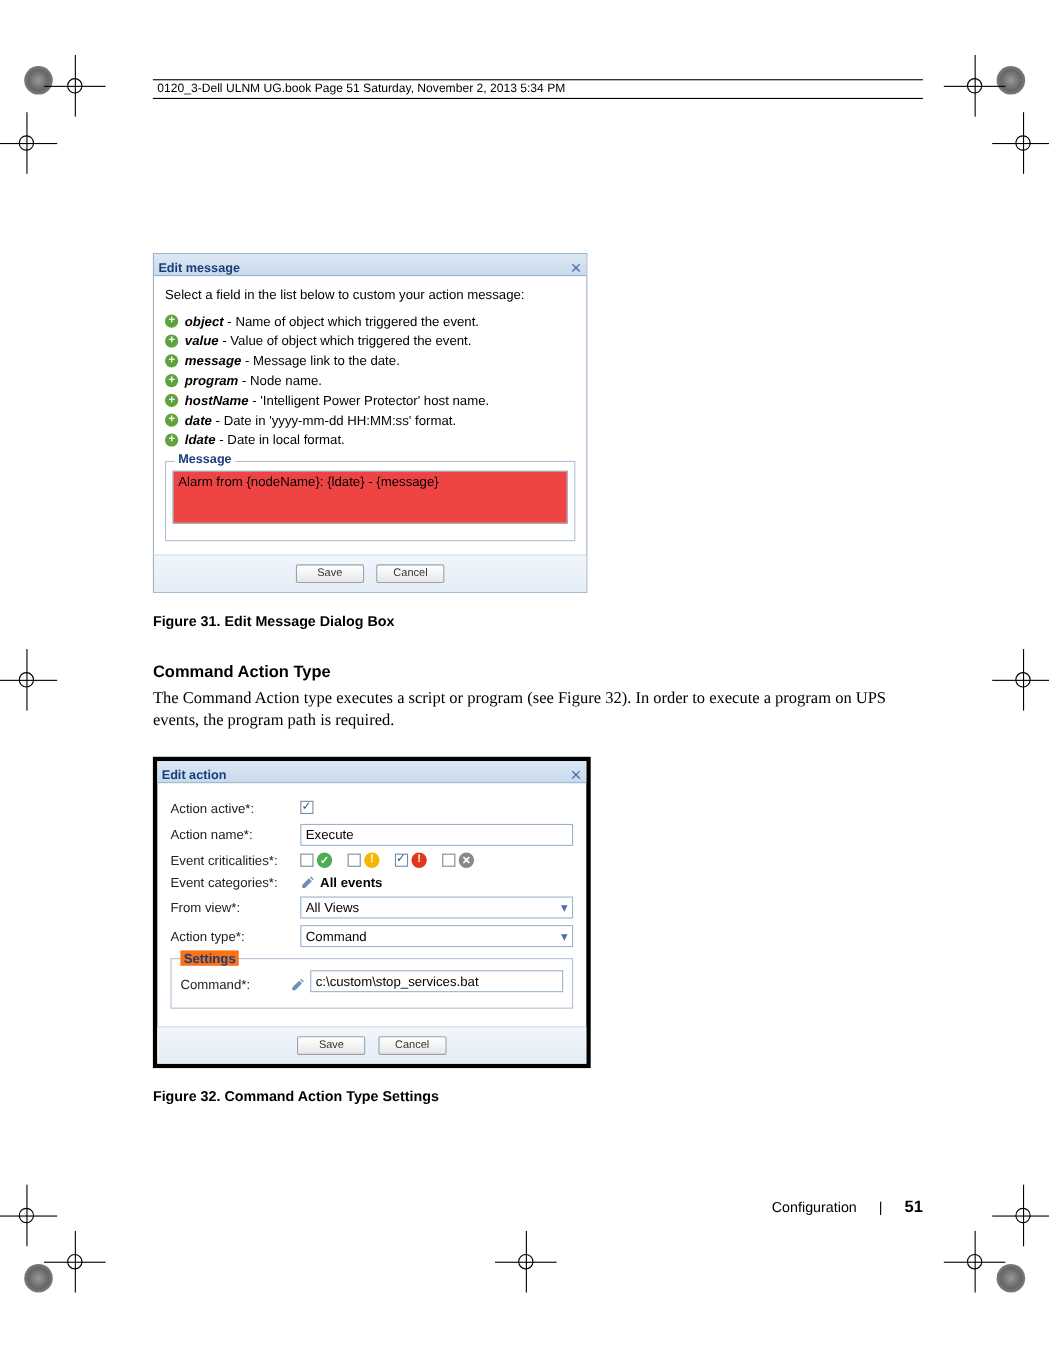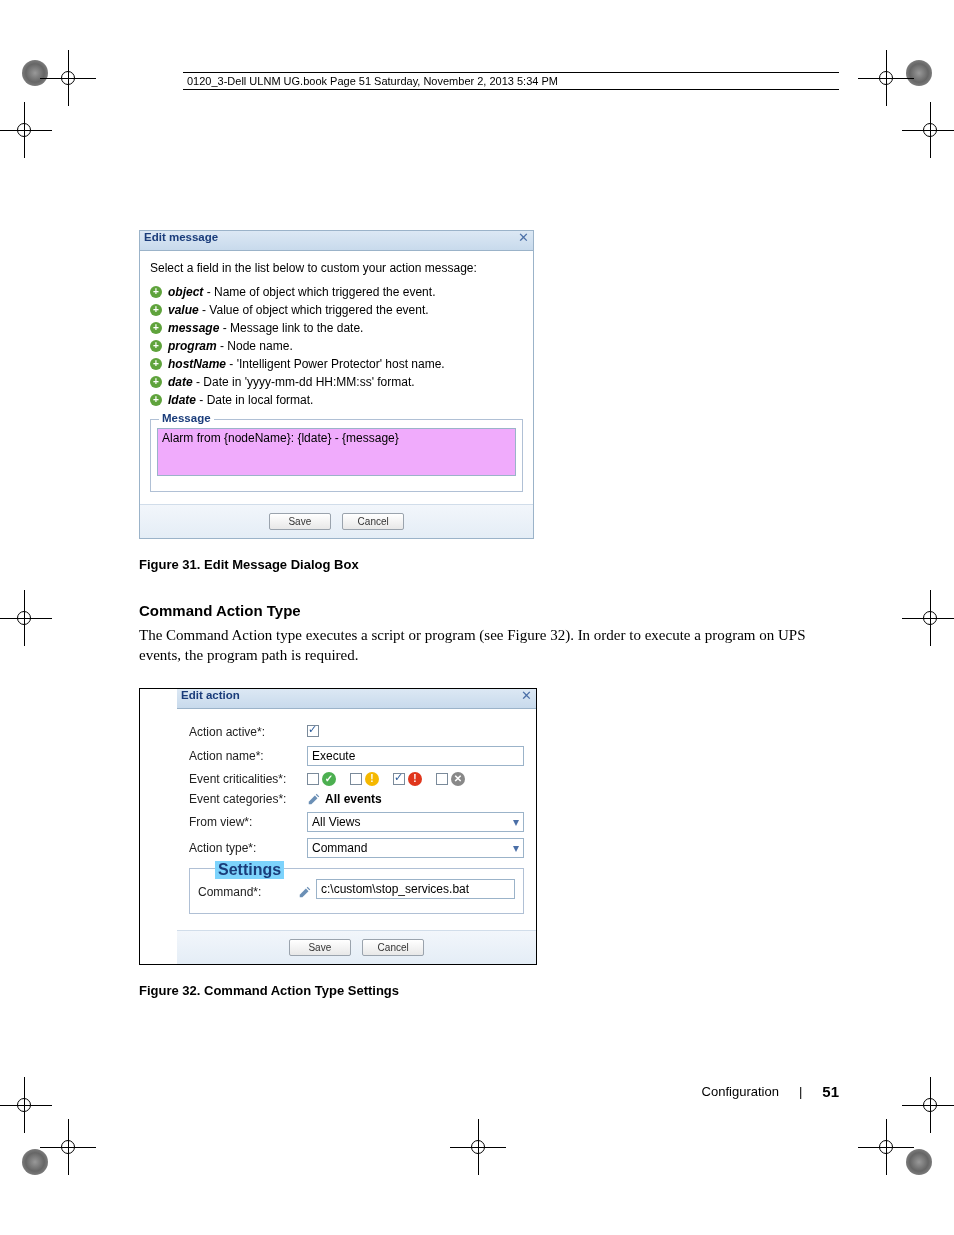--- a/index.html
+++ b/index.html
@@ -1,56 +1,56 @@
 <!DOCTYPE html>
 <html><head>
 <meta charset="utf-8">
 <style>
   * { box-sizing: border-box; margin: 0; padding: 0; }
   body { background: #fff; width: 954px; height: 1235px; position: relative; font-family: Arial, sans-serif; }
   .page-wrap { position: absolute; left: 139px; top: 72px; width: 700px; }
-  .book-header { font-family: Arial, sans-serif; font-size: 11px; color: #000; border-top: 0.5px solid #000; border-bottom: 0.5px solid #000; padding: 2px 4px; margin-bottom: 140px; margin-left: 44px; }
+  .book-header { font-family: Arial, sans-serif; font-size: 11px; color: #000; border-top: 0.5px solid #000; border-bottom: 0.5px solid #000; padding: 2px 4px; margin-bottom: 140px; }
   .content { width: 700px; }
   .dialog { border: 1px solid #9bb3c9; background: #fff; width: 395px; font-family: Tahoma, Arial, sans-serif; font-size: 12px; }
-  .dialog-titlebar { background: linear-gradient(#dce8f4,#c8daec); display: flex; justify-content: space-between; align-items: flex-start; height: 20px; padding: 0 4px; border-bottom: 1px solid #9bb3c9; gap: 12px; }
+  .dialog-titlebar { background: linear-gradient(#dce8f4,#c8daec); display: flex; justify-content: space-between; align-items: flex-end; height: 20px; padding: 0 4px; border-bottom: 1px solid #9bb3c9; gap: 12px; }
   .dialog-title { color: #1a3c7a; font-weight: bold; font-size: 11.5px; }
   .close-x { color: #4b6fa7; font-size: 13px; line-height: 1; cursor: default; }
   .dialog-body { padding: 10px 10px 0 10px; }
   .select-text { font-size: 12px; margin-bottom: 10px; }
   .field-row { display: flex; align-items: flex-start; margin: 4px 0; font-size: 12px; }
   .plus-icon { width: 12px; height: 12px; border-radius: 50%; background: #5fa33c; display: inline-flex; align-items: center; justify-content: center; color: #fff; font-size: 10px; line-height: 1; font-weight: bold; margin-right: 6px; flex-shrink: 0; margin-top: 1px; }
   .field-text b { font-weight: bold; font-style: italic; }
   .msg-fieldset { border: 1px solid #b0c0d5; margin-top: 12px; padding: 8px 6px 12px 6px; position: relative; }
   .msg-legend { position: absolute; top: -8px; left: 8px; background: #fff; padding: 0 3px; font-size: 11.5px; color: #1a3c7a; font-weight: bold; }
-  .msg-textarea { width: 100%; height: 48px; border: 1px solid #9bb3c9; font-family: Tahoma, Arial, sans-serif; font-size: 12px; padding: 2px 4px; resize: none; overflow-y: scroll; background: #f0abfc; }
+  .msg-textarea { width: 100%; height: 48px; border: 1px solid #9bb3c9; font-family: Tahoma, Arial, sans-serif; font-size: 12px; padding: 2px 4px; resize: none; overflow-y: scroll; background: #ef4444; }
   .dialog-footer { background: linear-gradient(#f2f6fb,#e4edf6); border-top: 1px solid #d1ddea; padding: 8px 0; text-align: center; margin-top: 12px; }
   .btn { display: inline-block; min-width: 62px; padding: 2px 10px; background: linear-gradient(#fff,#e8e8e8); border: 1px solid #9aa3ad; border-radius: 2px; font-size: 10px; color: #333; text-align: center; margin: 0 4px; }
   .fig-caption { font-family: Arial, sans-serif; font-size: 13px; font-weight: bold; margin-top: 18px; color: #000; }
   .section-head { font-family: Arial, sans-serif; font-size: 15px; font-weight: bold; margin-top: 30px; color: #000; }
   .body-para { font-family: Georgia, 'Times New Roman', serif; font-size: 15px; line-height: 1.35; margin-top: 6px; color: #000; }
-  .dialog2 { border: 1px solid #000000; background: #fff; width: 398px; font-family: Tahoma, Arial, sans-serif; font-size: 12px; margin-top: 22px; padding-left: 37px; }
+  .dialog2 { border: 4px solid #000000; background: #fff; width: 398px; font-family: Tahoma, Arial, sans-serif; font-size: 12px; margin-top: 22px; }
   .d2-body { padding: 10px 12px 0 12px; }
   .form-row { display: flex; align-items: center; margin: 6px 0; }
   .form-label { width: 118px; font-size: 12px; color: #222; flex-shrink: 0; }
   .form-control { flex: 1; }
   .checkbox { width: 12px; height: 12px; border: 1px solid #7a8a9a; background: #fff; display: inline-block; position: relative; }
   .checkbox.checked::after { content: "✓"; position: absolute; left: 0; top: -3px; font-size: 11px; color: #2a5b9a; }
   .text-input { width: 100%; border: 1px solid #9bb3c9; padding: 2px 4px; font-size: 12px; height: 20px; background: #fff; }
   .crit-row { display: flex; gap: 14px; align-items: center; }
   .crit-item { display: inline-flex; align-items: center; gap: 3px; }
   .crit-icon { width: 14px; height: 14px; border-radius: 50%; display: inline-flex; align-items: center; justify-content: center; font-size: 10px; color: #fff; font-weight: bold; }
   .ci-green { background: #4caf50; }
   .ci-yellow { background: #f5b800; }
   .ci-red { background: #e0361c; }
   .ci-gray { background: #888; }
   .pen-icon { width: 14px; height: 14px; display: inline-block; margin-right: 4px; }
   .select-box { width: 100%; border: 1px solid #9bb3c9; height: 20px; display: flex; align-items: center; justify-content: space-between; padding: 0 4px; background: #fff; font-size: 12px; }
   .chev { color: #4b6fa7; font-size: 12px; line-height:1; }
   .settings-fieldset { border: 1px solid #b0c0d5; margin-top: 10px; padding: 10px 8px 14px 8px; position: relative; }
-  .settings-legend { position: absolute; top: -8px; left: 8px; background: #7dd3fc; padding: 0 3px; font-size: 16px; color: #1a3c7a; font-weight: bold; margin-left: 17px; }
+  .settings-legend { position: absolute; top: -8px; left: 8px; background: #f97316; padding: 0 3px; font-size: 12px; color: #1a3c7a; font-weight: bold; }
   .page-num { font-weight: bold; font-size: 15px; }
   .footer-area { width: 700px; display:flex; justify-content:flex-end; margin-top: 85px; font-family: Arial, sans-serif; }
   .footer-inner { display:flex; align-items:center; gap: 20px; font-size:13px; }
   .cm-circle { width: 26px; height: 26px; border-radius: 50%; background: radial-gradient(circle, #999 0%, #666 50%, #999 100%); position: absolute; }
   .cm-reg { position:absolute; width:20px; height:20px; }
   .cm-reg::before { content:""; position:absolute; left:9.6px; top:-18px; width:0.7px; height:56px; background:#000; }
   .cm-reg::after { content:""; position:absolute; top:9.6px; left:-18px; height:0.7px; width:56px; background:#000; }
   .cm-reg .ring { position:absolute; left:3px; top:3px; width:14px; height:14px; border:0.7px solid #000; border-radius:50%; }
 </style>
 </head>

